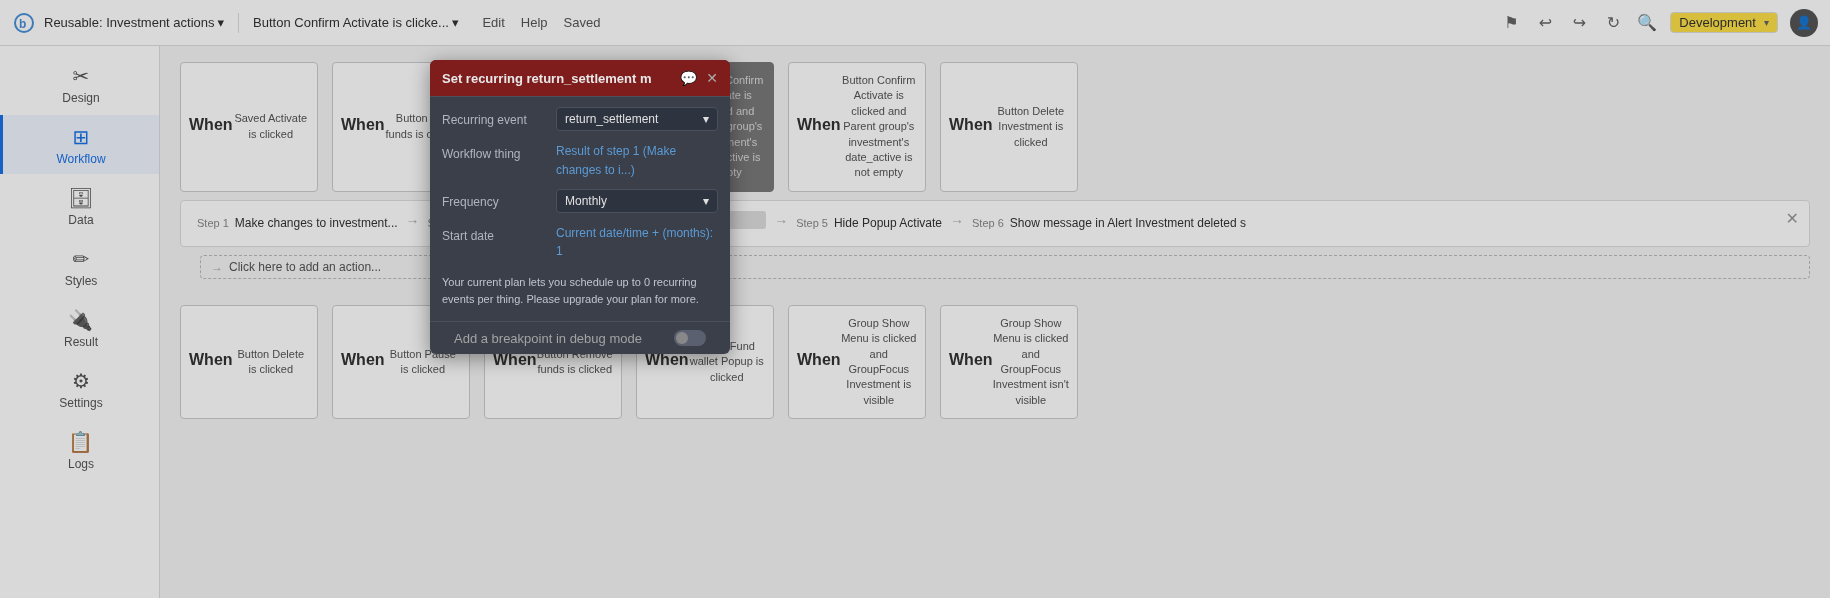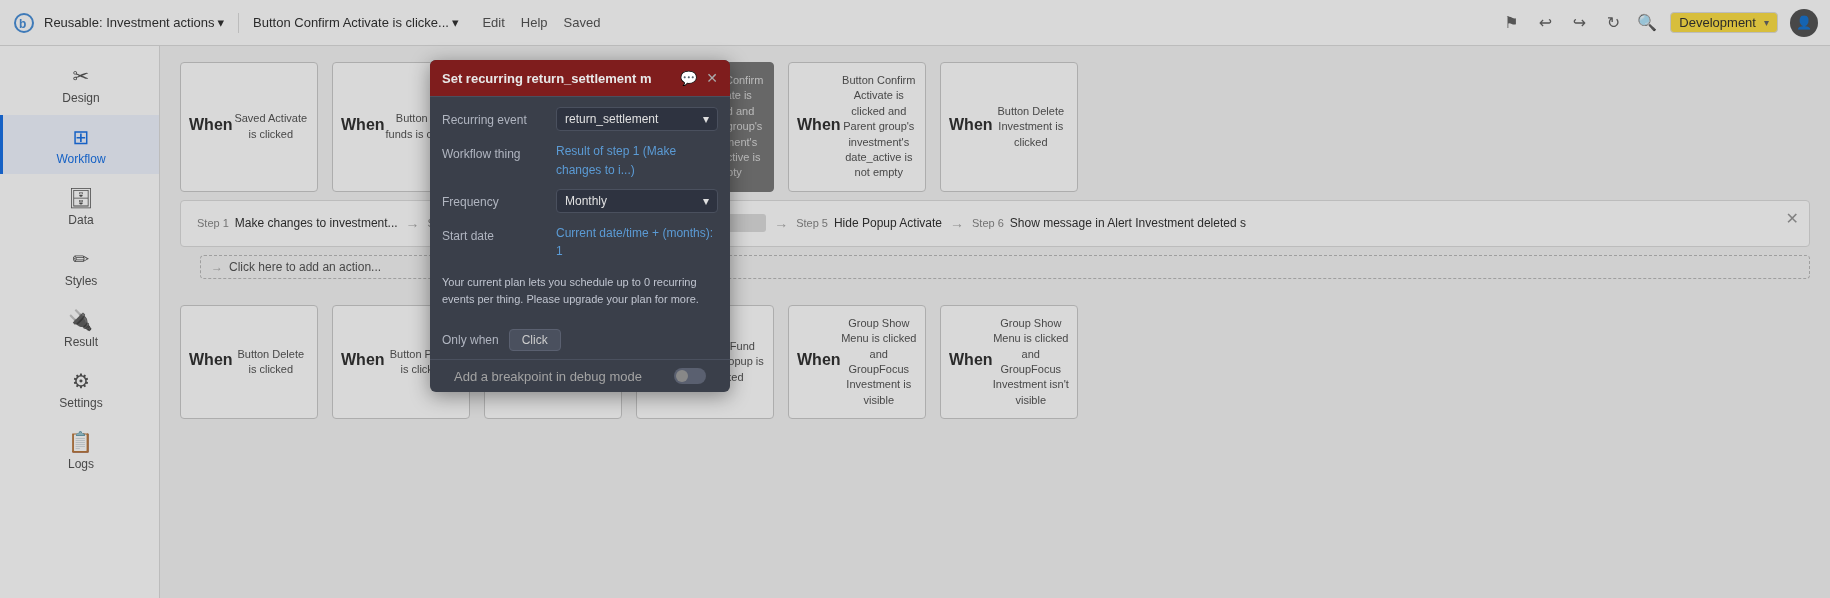--- a/index.html
+++ b/index.html
@@ -116,21 +116,20 @@
     .workflow-card.dark .workflow-card-desc { color: #ddd; }
 
     
     .step-bar {
       background: #fff;
       border: 1px solid #ddd;
       border-radius: 4px;
       margin: 0 20px;
       padding: 10px 16px;
       display: flex;
-      align-items: center;
       gap: 8px;
       font-size: 12px;
       color: #444;
       position: relative;
     }
     .step-item {
       display: flex;
       align-items: center;
       gap: 6px;
     }
@@ -478,24 +477,20 @@
     <div class="modal-row">
       <span class="modal-row-label">Start date</span>
       <div class="modal-row-value">
         <span class="modal-link">Current date/time + (months): 1</span>
       </div>
     </div>
 
     <div class="modal-warning">Your current plan lets you schedule up to 0 recurring events per thing. Please upgrade your plan for more.</div>
   </div>
 
-  <div class="modal-footer">
-    <span class="modal-footer-label">Only when</span>
-    <button class="modal-click-btn">Click</button>
-  </div>
 
   <div class="modal-breakpoint-row">
     <span>Add a breakpoint in debug mode</span>
     <div class="toggle">
       <div class="toggle-knob"></div>
     </div>
   </div>
 </div>
 
 </body></html>

